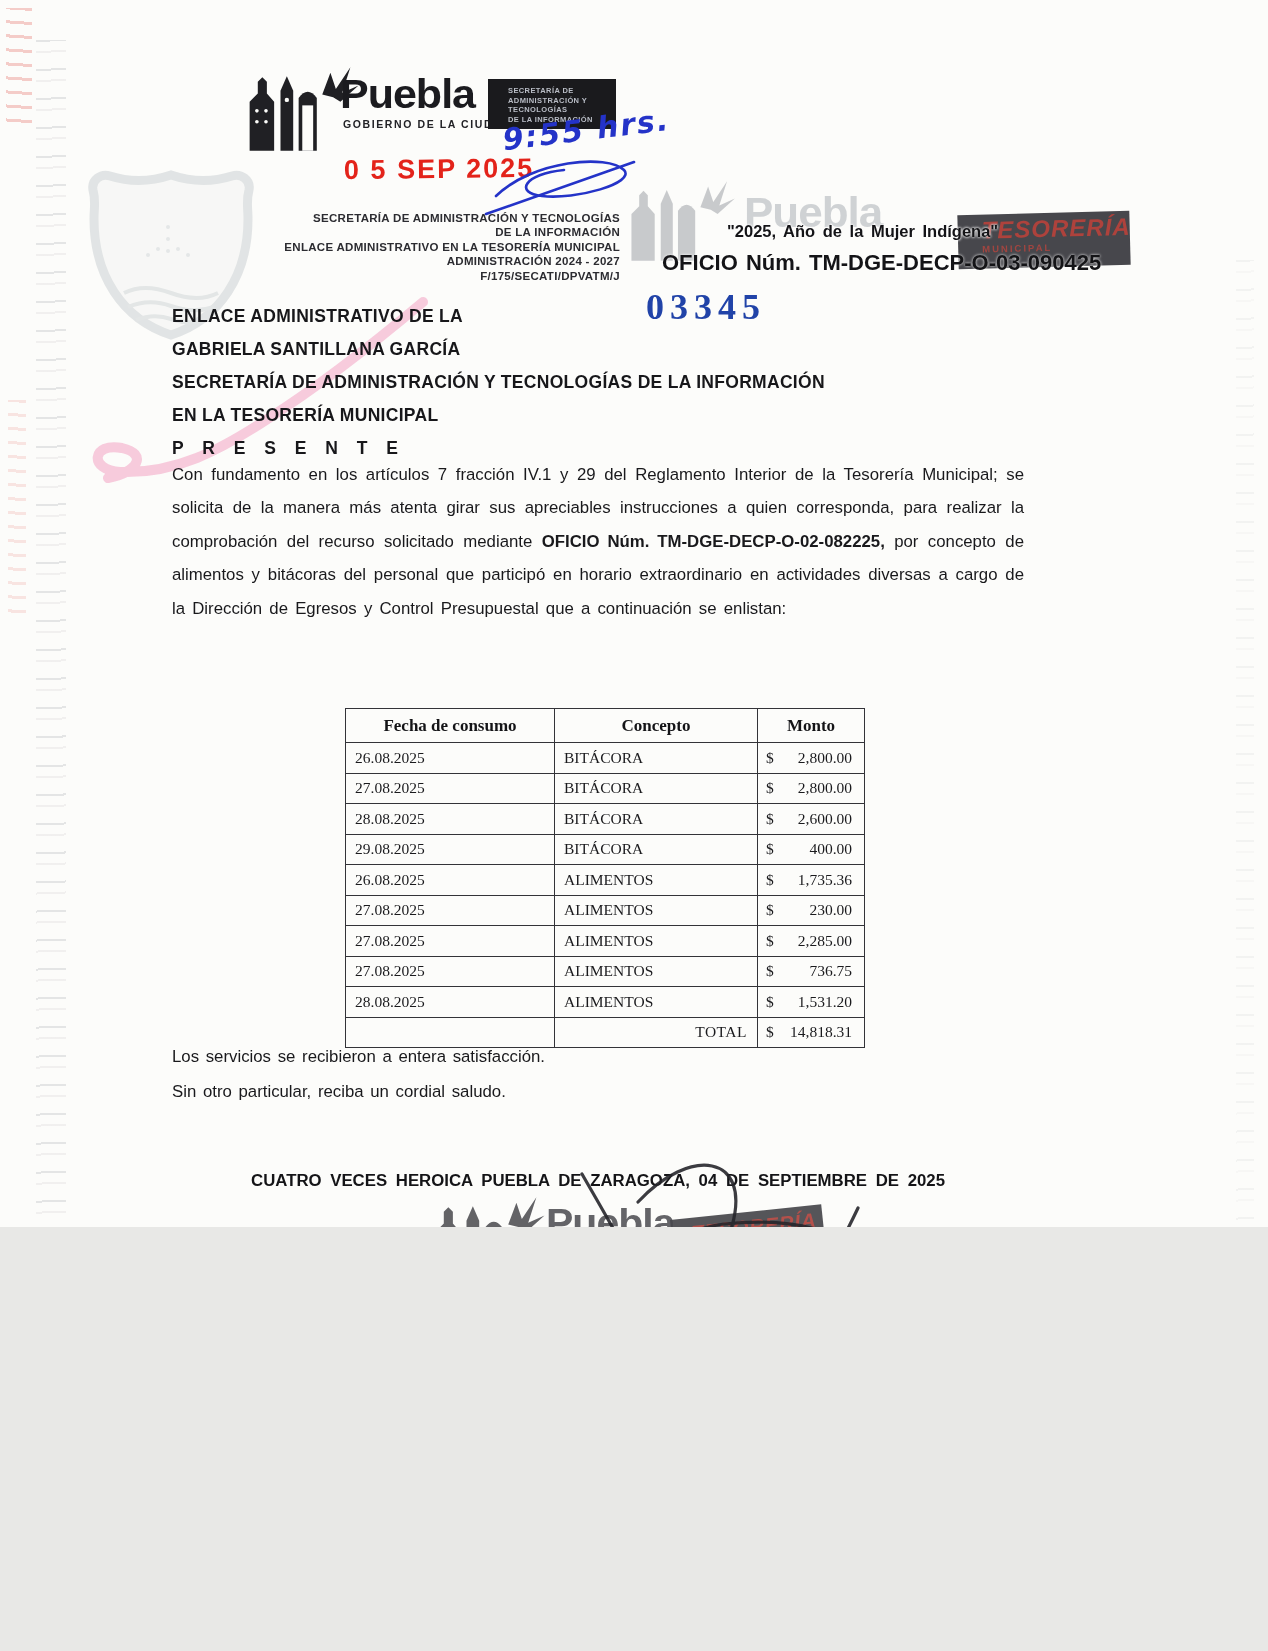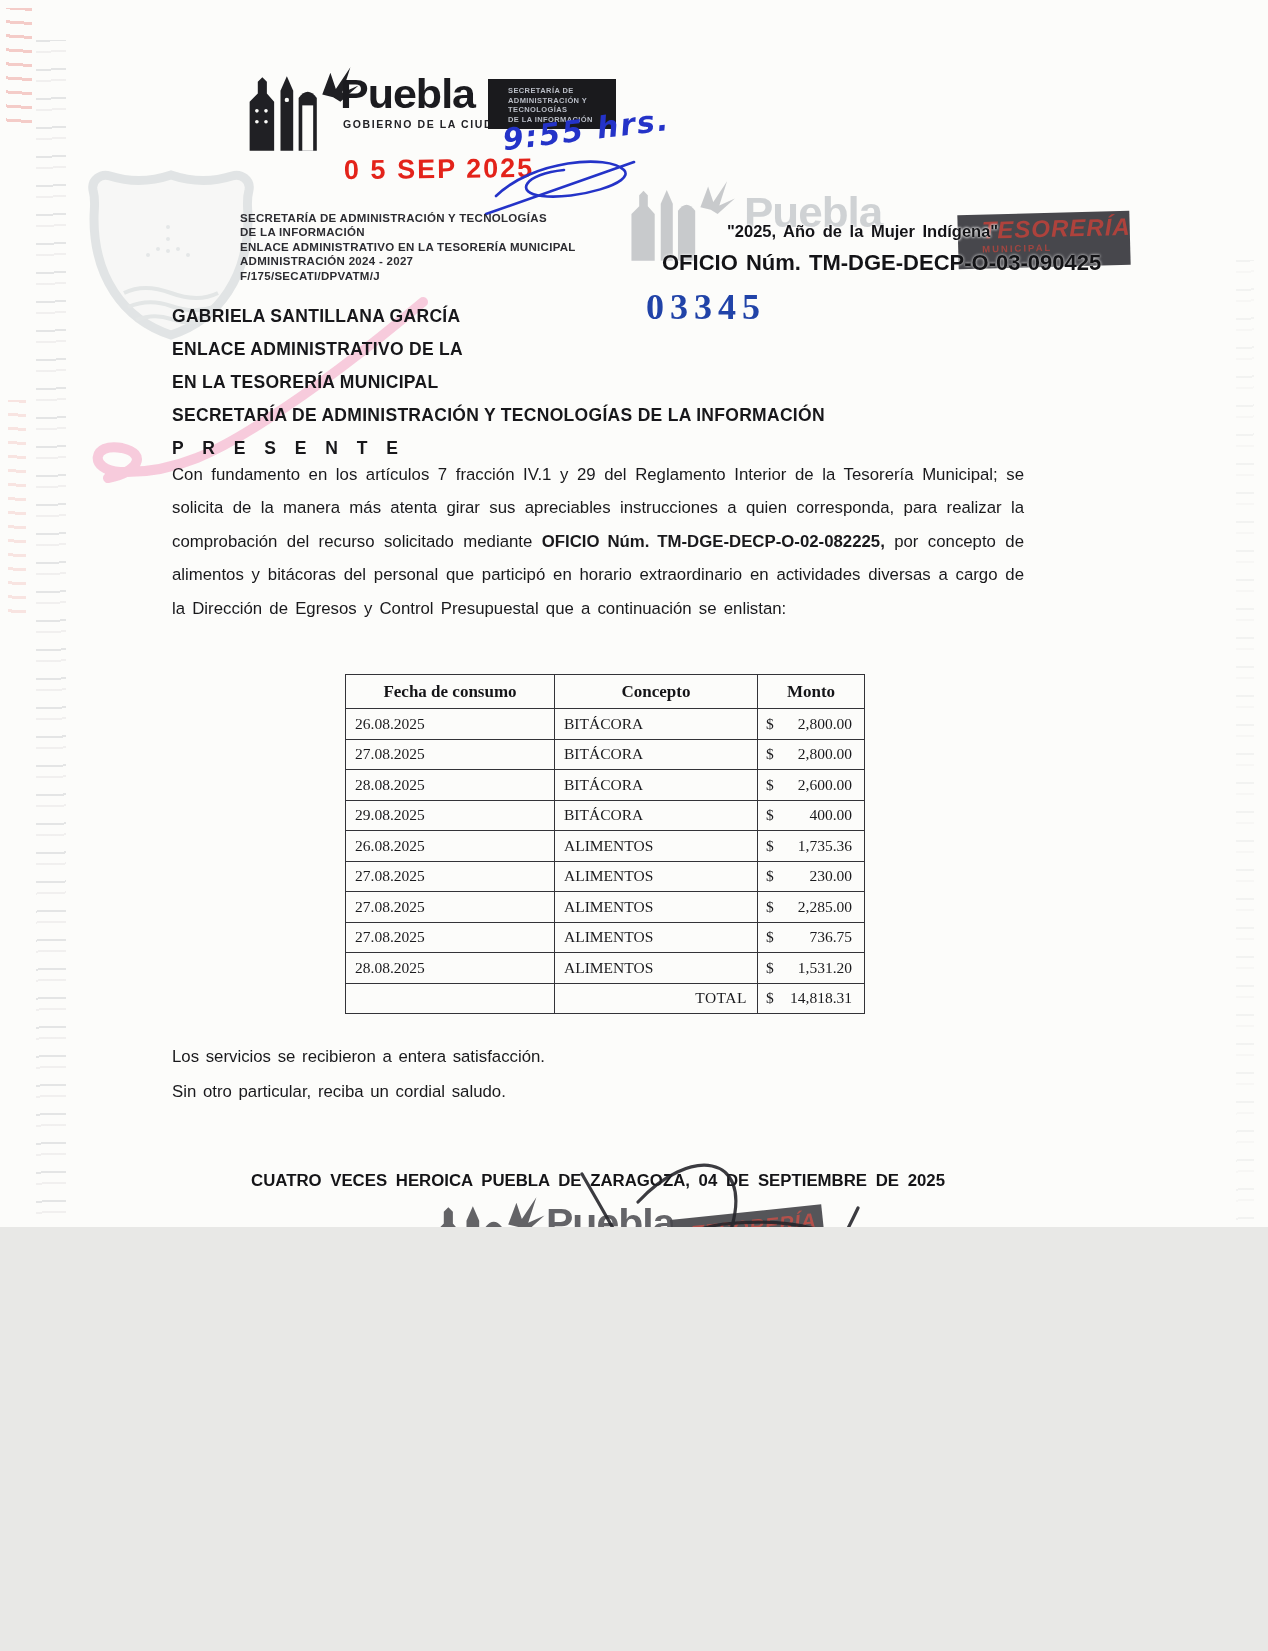--- a/index.html
+++ b/index.html
@@ -12,21 +12,21 @@
                rgba(150,140,150,.22) 11px 13px, transparent 13px 29px);
     filter:blur(.6px);}
   .red-smudge{position:absolute;background:repeating-linear-gradient(184deg, rgba(220,60,50,.5) 0 3px, transparent 3px 14px);
     filter:blur(.7px);}
   
   .brand-word{font-weight:bold;letter-spacing:-1px;transform:scaleY(.96);}
   .brand-tag{font-weight:bold;}
   .dept-box{background:#1a1a1d;color:#b9bdc6;font-weight:bold;font-size:7.5px;line-height:9.5px;
     letter-spacing:.4px;padding:7px 20px;box-sizing:border-box;}
   
-  .office-block{width:380px;text-align:left;font-weight:bold;font-size:11.5px;line-height:14.4px;
+  .office-block{width:380px;text-align:right;font-weight:bold;font-size:11.5px;line-height:14.4px;
     color:#2c2c31;letter-spacing:.3px;}
   .stamp-red-date{color:#e3231a;font-weight:bold;font-size:27px;letter-spacing:2px;transform:rotate(-.6deg);}
   .handwriting{color:#2433c8;font-family:"DejaVu Sans",sans-serif;font-style:italic;font-weight:bold;
     font-size:30px;letter-spacing:2px;transform:rotate(-7deg);}
   .year-legend{font-weight:bold;font-size:16.5px;color:#141417;z-index:6;
     text-shadow:0 0 3px #fff,0 0 3px #fff;word-spacing:3px;}
   .oficio-line{font-weight:bold;font-size:22px;color:#141417;z-index:6;word-spacing:2px;
     text-shadow:0 0 3px #fff;}
   .treasury-box{background:#47474c;transform:rotate(-1.5deg);z-index:3;padding:3px 0 0 24px;box-sizing:border-box;}
   .treasury-box .t1{color:#c0423a;font-weight:bold;font-style:italic;font-size:24px;letter-spacing:1px;opacity:.85;line-height:26px;}
@@ -143,32 +143,32 @@
   </div>
   <div class="abs year-legend" style="left:727px;top:222px;">"2025, Año de la Mujer Indígena"</div>
   <div class="abs oficio-line" style="left:662px;top:250px;">OFICIO Núm. TM-DGE-DECP-O-03-090425</div>
   <div class="abs folio" style="left:646px;top:286px;">03345</div>
 
   <svg class="abs" style="left:78px;top:292px;" width="390" height="200" viewBox="0 0 390 200">
     <path d="M345 10 C295 52 235 98 188 128 C142 158 98 182 42 180 C10 178 14 150 44 156 C70 162 60 180 30 186" fill="none" stroke="#f2a2c2" stroke-width="10" stroke-linecap="round" opacity=".55"></path>
   </svg>
 
   <div class="abs addressee" style="left:172px;top:300px;">
+    <div>ENLACE ADMINISTRATIVO DE LA</div>
     <div>GABRIELA SANTILLANA GARCÍA</div>
-    <div>ENLACE ADMINISTRATIVO DE LA</div>
+    <div>SECRETARÍA DE ADMINISTRACIÓN Y TECNOLOGÍAS DE LA INFORMACIÓN</div>
     <div>EN LA TESORERÍA MUNICIPAL</div>
-    <div>SECRETARÍA DE ADMINISTRACIÓN Y TECNOLOGÍAS DE LA INFORMACIÓN</div>
     <div class="presente">P R E S E N T E</div>
   </div>
 
   <p class="abs bodytext" style="left:172px;top:458px;margin:0;">
     <span>Con fundamento en los artículos 7 fracción IV.1 y 29 del Reglamento Interior de la Tesorería Municipal; se solicita de la manera más atenta girar sus apreciables instrucciones a quien corresponda, para realizar la comprobación del recurso solicitado mediante </span><b>OFICIO Núm. TM-DGE-DECP-O-02-082225,</b><span> por concepto de alimentos y bitácoras del personal que participó en horario extraordinario en actividades diversas a cargo de la Dirección de Egresos y Control Presupuestal que a continuación se enlistan:</span>
   </p>
 
-  <table class="abs consumo" style="left:345px;top:674px;">
+  <table class="abs consumo" style="left:345px;top:708px;">
     <thead>
       <tr>
         <th>Fecha de consumo</th>
         <th>Concepto</th>
         <th>Monto</th>
       </tr>
     </thead>
     <tbody>
         <tr>
           <td>26.08.2025</td>

